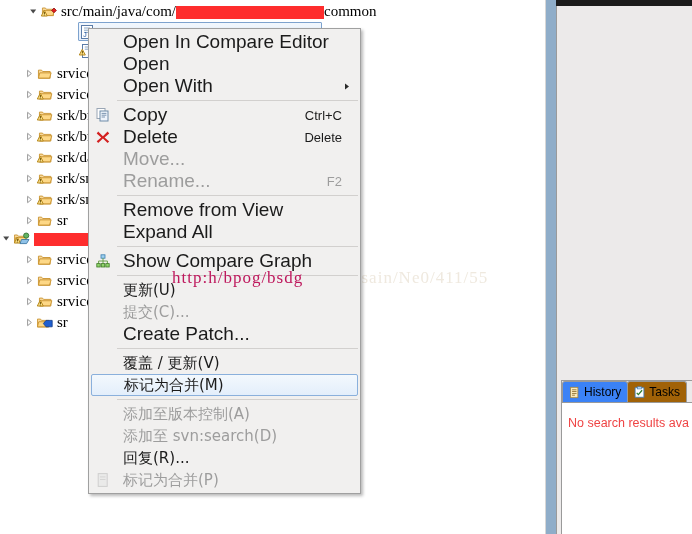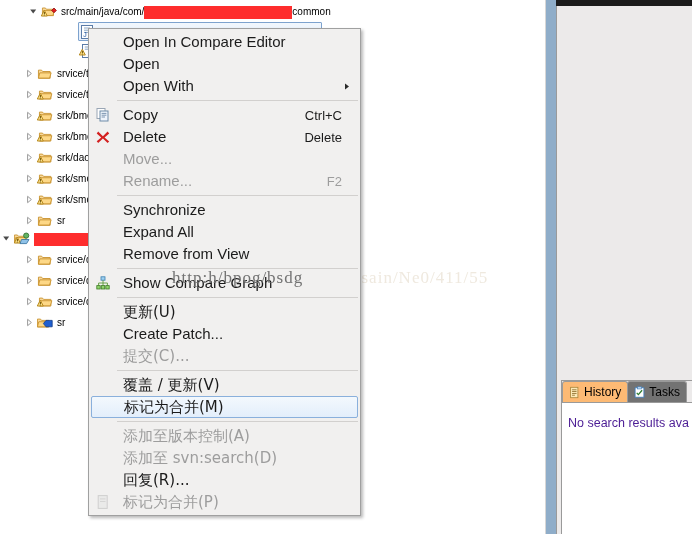--- a/index.html
+++ b/index.html
@@ -25,22 +25,22 @@
     width:13px;height:19px;flex:0 0 13px;
     display:flex;align-items:center;justify-content:center;
   }
   .twisty svg{display:block;}
   .ico{
     width:18px;height:19px;flex:0 0 18px;
     display:flex;align-items:center;justify-content:center;
   }
   .ico svg{display:block;}
   .label{
-    font-size:10px;line-height:19px;color:#000;
-    font-family:Liberation Sans, sans-serif;
+    font-size:15px;line-height:19px;color:#000;
+    font-family:Liberation Serif, serif;
     padding-left:3px;letter-spacing:0px;
   }
   .redbar{
     display:inline-block;height:13px;background:#fe2d2d;vertical-align:middle;
   }
   .sel-row{
     border:1px solid #7da2ce;
     background:linear-gradient(to bottom,#f2f7fd 0%,#e4eefb 100%);
     border-radius:1px;
     box-sizing:border-box;
@@ -71,31 +71,31 @@
   #tabstrip{
     position:absolute;left:0;top:0;right:0;height:21px;
     background:#eceaea;
     display:flex;align-items:flex-end;
   }
   .tab{
     height:20px;display:flex;align-items:center;gap:3px;
     padding:0 6px 0 5px;font-size:12px;
     border:1px solid #9a9a9a;border-bottom:none;
     border-radius:3px 3px 0 0;
-    background:#737373;
+    background:#a16207;
     margin-right:-1px;
   }
-  .tab.active{background:#fdba74;}
+  .tab.active{background:#3b82f6;}
   .tab .tlabel{line-height:20px;}
   #bvbody{
     position:absolute;left:0;top:21px;right:0;bottom:0;
     background:#ffffff;border-top:1px solid #9a9a9a;
   }
   #bvtext{
-    position:absolute;left:6px;top:13px;font-size:12.5px;white-space:nowrap;color:#4c1d95;
+    position:absolute;left:6px;top:13px;font-size:12.5px;white-space:nowrap;color:#ef4444;
   }
 
   
   #ctxmenu{
     position:absolute;left:88px;top:28px;width:273px;
     background:#f1f0ef;
     border:1px solid #a0a0a0;
     box-shadow:2px 2px 3px rgba(0,0,0,.28);
     box-sizing:border-box;
     padding:2px 0 2px 0;
@@ -107,21 +107,21 @@
   }
   .mi{
     position:relative;height:22px;display:flex;align-items:center;
     padding-left:0;box-sizing:border-box;
   }
   .mi .migutter{
     width:27px;flex:0 0 27px;height:22px;
     display:flex;align-items:center;justify-content:center;
   }
   .mi .mitext{
-    flex:1 1 auto;font-size:15px;line-height:22px;color:#1b1b1b;
+    flex:1 1 auto;font-size:19px;line-height:22px;color:#1b1b1b;
     font-family:"Liberation Sans","DejaVu Sans",sans-serif;
     white-space:nowrap;padding-left:7px;
   }
   .mi.cjk .mitext{font-family:"DejaVu Sans","Liberation Sans",sans-serif;font-size:15px;}
   .mi .miaccel{
     font-size:13px;color:#1b1b1b;padding-right:18px;white-space:nowrap;
   }
   .mi.disabled .mitext,.mi.disabled .miaccel{color:#9d9d9d;}
   .mi .arrow{
     position:absolute;right:9px;top:0;height:22px;display:flex;align-items:center;
@@ -134,21 +134,21 @@
     height:22px;
   }
   .mi.hl .migutter{flex:0 0 25px;width:25px;}
   .msep{
     height:1px;background:#d2d0ce;margin:3px 2px 3px 28px;
   }
 
   
   #wm{
     position:absolute;left:172px;top:268px;
-    font-size:17px;color:#737373;white-space:nowrap;
+    font-size:17px;color:#be185d;white-space:nowrap;
     letter-spacing:1px;z-index:60;pointer-events:none;
     font-family:"Liberation Serif","DejaVu Serif",serif;
   }
   #wm2{
     position:absolute;left:352px;top:268px;
     font-size:17px;color:#efe9df;white-space:nowrap;
     letter-spacing:1px;z-index:15;pointer-events:none;
     font-family:"Liberation Serif","DejaVu Serif",serif;
   }
 </style>
@@ -561,55 +561,51 @@
         <div class="mitext">Move...</div>
       </div>
       <div class="mi disabled">
         <div class="migutter"></div>
         <div class="mitext">Rename...</div>
         <div class="miaccel">F2</div>
       </div>
       <div class="msep"></div>
       <div class="mi">
         <div class="migutter"></div>
-        <div class="mitext">Synchronize</div>
+        <div class="mitext">Remove from View</div>
       </div>
       <div class="mi">
         <div class="migutter"></div>
         <div class="mitext">Expand All</div>
-      </div>
-      <div class="mi">
-        <div class="migutter"></div>
-        <div class="mitext">Remove from View</div>
       </div>
       <div class="msep"></div>
       <div class="mi">
         <div class="migutter">
           <svg width="16" height="16" viewBox="0 0 16 16">
             <rect x="6" y="1.8" width="4" height="3.4" fill="#9fd0f0" stroke="#3a7fae" stroke-width="0.8"></rect>
             <path d="M8 5.2 L8 8 M3.6 8 L12.4 8 M3.6 8 L3.6 10.6 M8 8 L8 10.6 M12.4 8 L12.4 10.6" stroke="#5f9b3c" stroke-width="0.9" fill="none"></path>
             <rect x="1.8" y="10.6" width="3.4" height="3.4" fill="#8ed46a" stroke="#3f7a26" stroke-width="0.8"></rect>
             <rect x="6.3" y="10.6" width="3.4" height="3.4" fill="#8ed46a" stroke="#3f7a26" stroke-width="0.8"></rect>
             <rect x="10.8" y="10.6" width="3.4" height="3.4" fill="#8ed46a" stroke="#3f7a26" stroke-width="0.8"></rect>
           </svg>
         </div>
         <div class="mitext">Show Compare Graph</div>
       </div>
       <div class="msep"></div>
       <div class="mi cjk">
         <div class="migutter"></div>
         <div class="mitext">更新(U)</div>
       </div>
+      <div class="mi disabled cjk">
+        <div class="migutter"></div>
+        <div class="mitext">提交(C)...</div>
+      </div>
       <div class="mi">
         <div class="migutter"></div>
         <div class="mitext">Create Patch...</div>
-      </div>
-      <div class="mi disabled cjk">
-        <div class="migutter"></div>
-        <div class="mitext">提交(C)...</div>
       </div>
       <div class="msep"></div>
       <div class="mi cjk">
         <div class="migutter"></div>
         <div class="mitext">覆盖 / 更新(V)</div>
       </div>
       <div class="mi hl cjk">
         <div class="migutter"></div>
         <div class="mitext">标记为合并(M)</div>
       </div>

